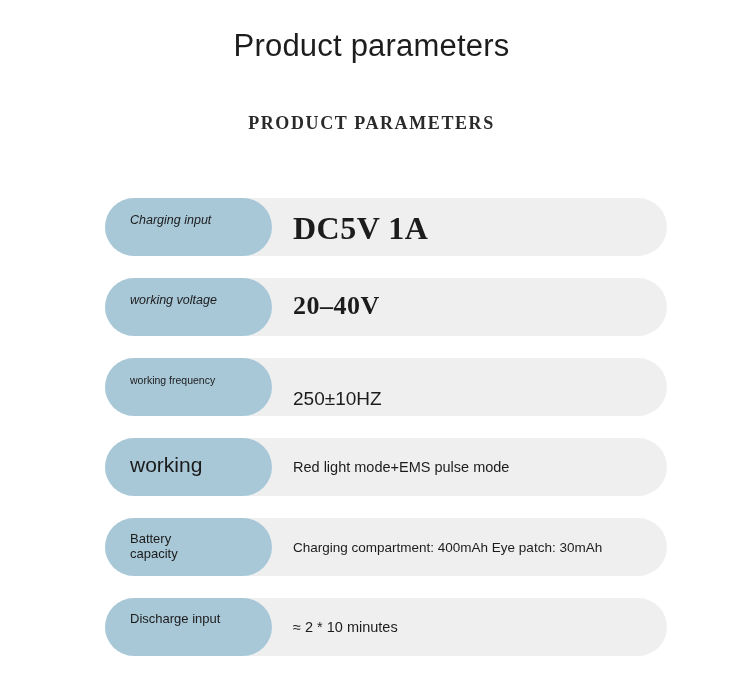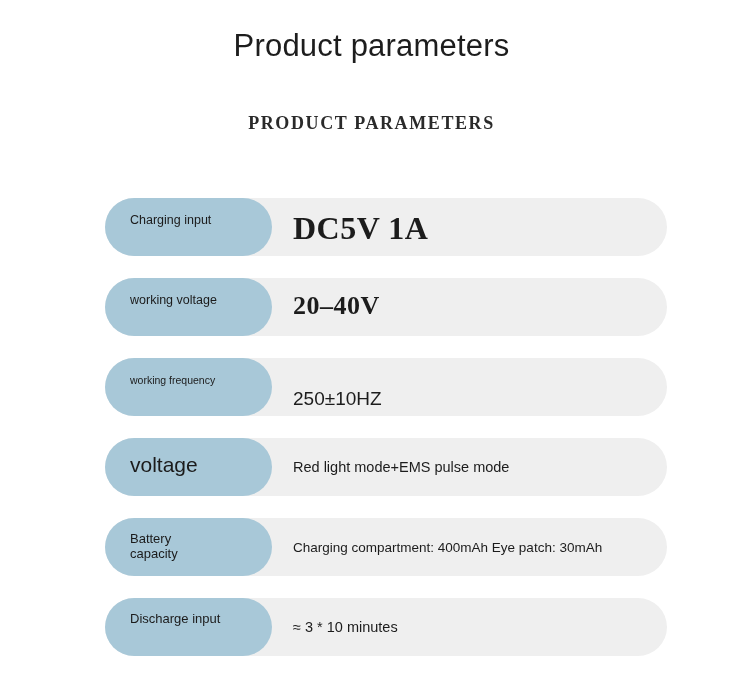--- a/index.html
+++ b/index.html
@@ -86,21 +86,21 @@
   }
   .row-value {
     position: absolute;
     left: 188px;
     color: #1c1c1c;
     white-space: nowrap;
   }
 
   
   .lbl-sm   { font-size: 10.5px; top: 17px; }
-  .lbl-md   { font-size: 12.5px; top: 15px; }
+  .lbl-md   { font-size: 12.5px; top: 15px; font-style: italic; }
   .lbl-lg   { font-size: 21px;   top: 15px; }
   .lbl-two  { font-size: 13px;   top: 14px; }
 
   
   .val-serif-xl {
     font-family: "Liberation Serif", serif;
     font-size: 32px;
     font-weight: 700;
     top: 12px;
     letter-spacing: 0.5px;
@@ -161,35 +161,35 @@
     <div class="spec-row">
       <div class="row-track"></div>
       <div class="row-pill"></div>
       <div class="pill-label lbl-sm">working frequency</div>
       <div class="row-value val-sans-lg">250±10HZ</div>
     </div>
 
     <div class="spec-row">
       <div class="row-track"></div>
       <div class="row-pill"></div>
-      <div class="pill-label lbl-lg">voltage</div>
+      <div class="pill-label lbl-lg">working</div>
       <div class="row-value val-sans-md">Red light mode+EMS pulse mode</div>
     </div>
 
     <div class="spec-row">
       <div class="row-track"></div>
       <div class="row-pill"></div>
       <div class="pill-label lbl-two">
         <div>Battery</div>
         <div>capacity</div>
       </div>
       <div class="row-value val-sans-sm">Charging compartment: 400mAh Eye patch: 30mAh</div>
     </div>
 
     <div class="spec-row">
       <div class="row-track"></div>
       <div class="row-pill"></div>
       <div class="pill-label lbl-two">Discharge input</div>
-      <div class="row-value val-sans-md">≈ 3 * 10 minutes</div>
+      <div class="row-value val-sans-md">≈ 2 * 10 minutes</div>
     </div>
 
   </div>
 </div>
 
 </body></html>

